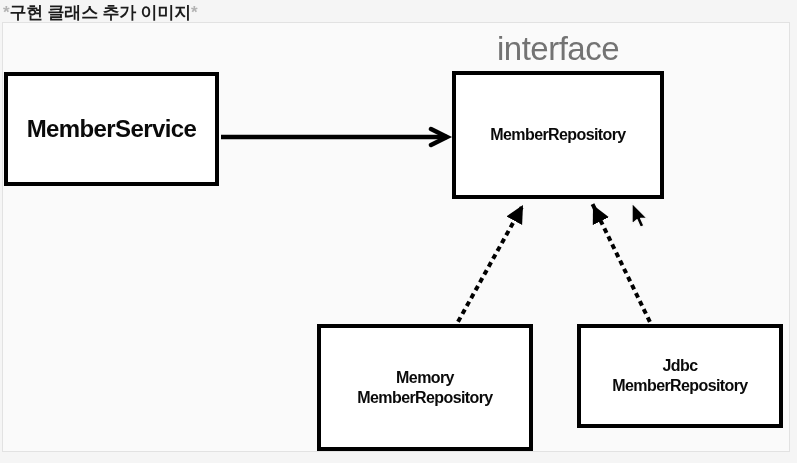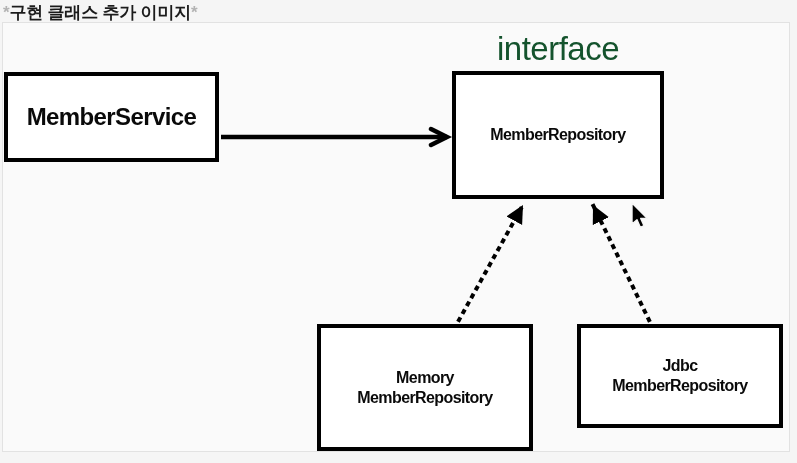--- a/index.html
+++ b/index.html
@@ -48,33 +48,33 @@
     align-items: center;
     justify-content: center;
     font-weight: 700;
     font-size: 16px;
     letter-spacing: -0.6px;
     color: #0a0a0a;
     text-align: center;
     line-height: 1.25;
     white-space: nowrap;
   }
-  #member-service   { left: 4px;   top: 72px;  width: 215px; height: 90px; font-size: 24px; }
+  #member-service   { left: 4px;   top: 72px;  width: 215px; height: 114px; font-size: 24px; }
   #member-repository{ left: 452px; top: 71px;  width: 212px; height: 128px; }
   #memory-member-repository { left: 317px; top: 324px; width: 216px; height: 127px; }
   #jdbc-member-repository   { left: 577px; top: 324px; width: 206px; height: 104px; }
   .interface-label {
     position: absolute;
     left: 452px;
     top: 30px;
     width: 212px;
     text-align: center;
     font-size: 33px;
     font-weight: 400;
-    color: #14532d;
+    color: #737373;
     letter-spacing: -0.5px;
   }
   svg.overlay {
     position: absolute;
     left: 0;
     top: 0;
     width: 797px;
     height: 463px;
     pointer-events: none;
   }

